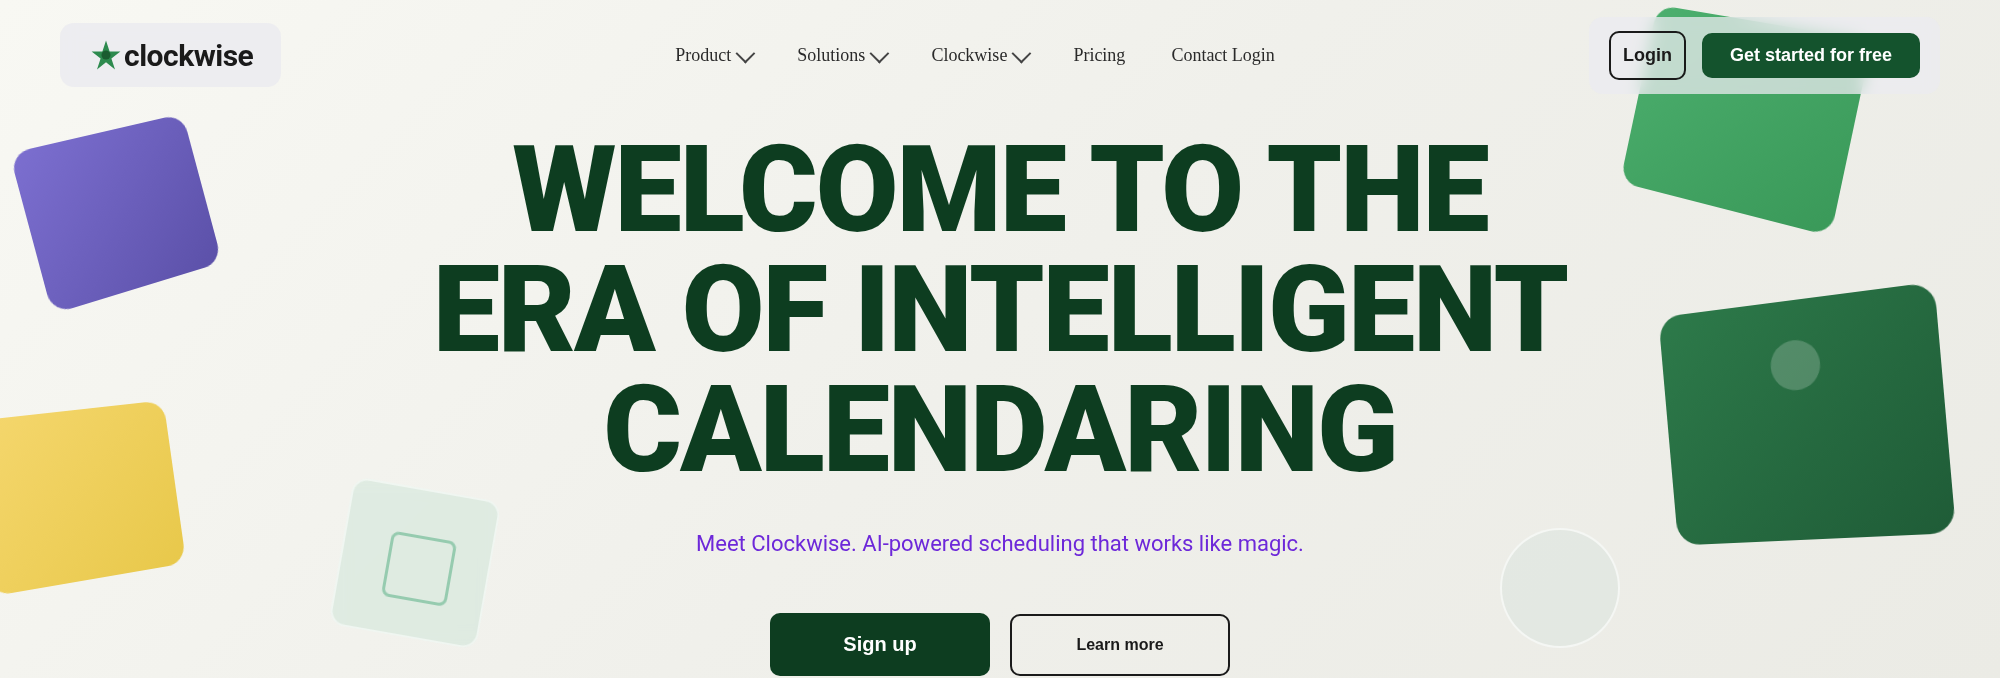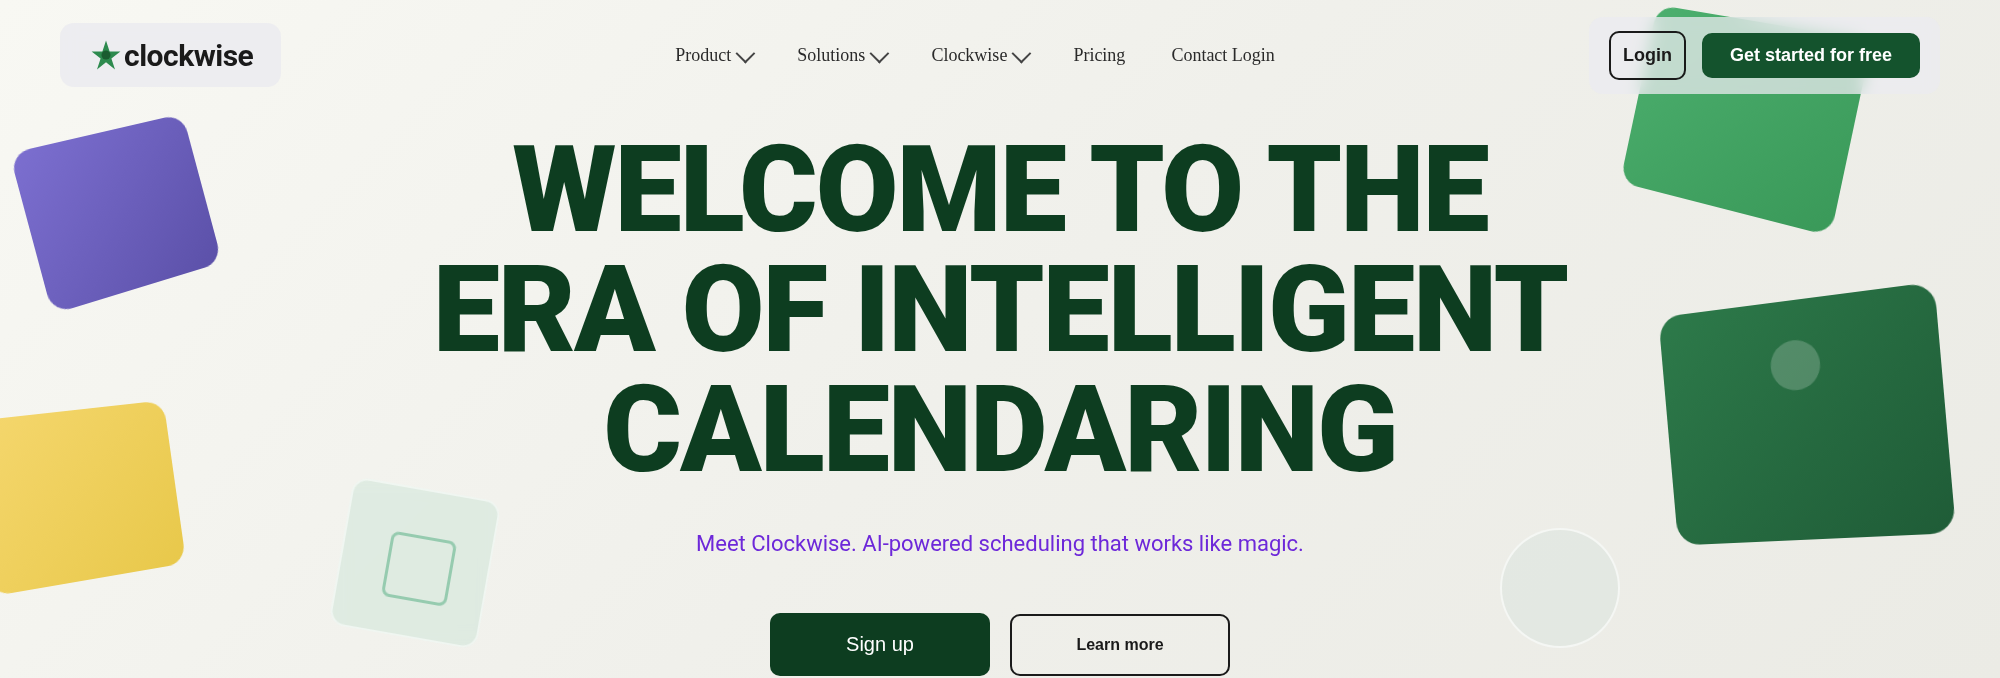--- a/index.html
+++ b/index.html
@@ -255,21 +255,21 @@
 
     .hero-buttons {
       display: flex;
       gap: 20px;
       align-items: center;
     }
 
     .btn-primary {
       padding: 20px 60px;
       font-size: 20px;
-      font-weight: 400;
+      font-weight: 700;
       color: #ffffff;
       background: #0d3d20;
       border: none;
       border-radius: 10px;
       cursor: pointer;
       min-width: 220px;
     }
 
     .btn-secondary {
       padding: 20px 60px;

